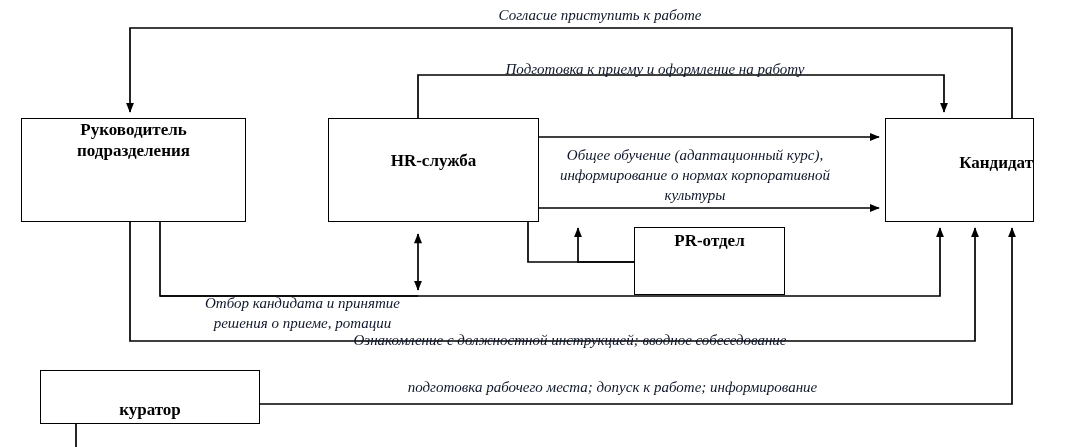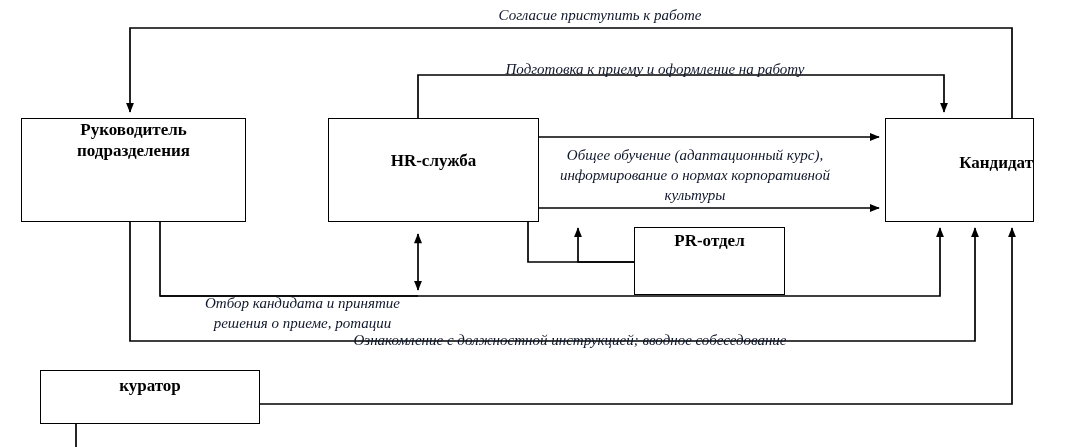--- a/index.html
+++ b/index.html
@@ -93,32 +93,33 @@
   </div>
 
   <div class="node" style="left:885px;top:118px;width:149px;height:104px;padding-top:33px;justify-content:flex-end;">
     <span class="node-label">Кандидат</span>
   </div>
 
   <div class="node" style="left:634px;top:227px;width:151px;height:68px;padding-top:2px;">
     <span class="node-label">PR-отдел</span>
   </div>
 
-  <div class="node" style="left:40px;top:370px;width:220px;height:54px;padding-top:4px;">
+  <div class="node" style="left:40px;top:370px;width:220px;height:54px;padding-top:28px;">
     <span class="node-label">куратор</span>
   </div>
 
   <div class="edge-label ta-center" style="left:470px;top:6px;width:260px;">Согласие приступить к работе</div>
 
   <div class="edge-label ta-center" style="left:480px;top:60px;width:350px;">Подготовка к приему  и оформление на работу</div>
 
 
   <div class="edge-label ta-left" style="left:535px;top:146px;width:320px;">Общее обучение (адаптационный курс),
 информирование о нормах корпоративной
 культуры</div>
 
   <div class="edge-label ta-center" style="left:190px;top:246px;width:225px;margin-top:48px;">Отбор кандидата и принятие
 решения о приеме, ротации</div>
 
   <div class="edge-label ta-center" style="left:325px;top:322px;width:490px;margin-top:9px;">Ознакомление с должностной инструкцией; вводное собеседование</div>
 
+  <div class="edge-label ta-center" style="left:380px;top:378px;width:465px;">подготовка рабочего места;  допуск к работе; информирование</div>
 
 </div>
 
 </body></html>

